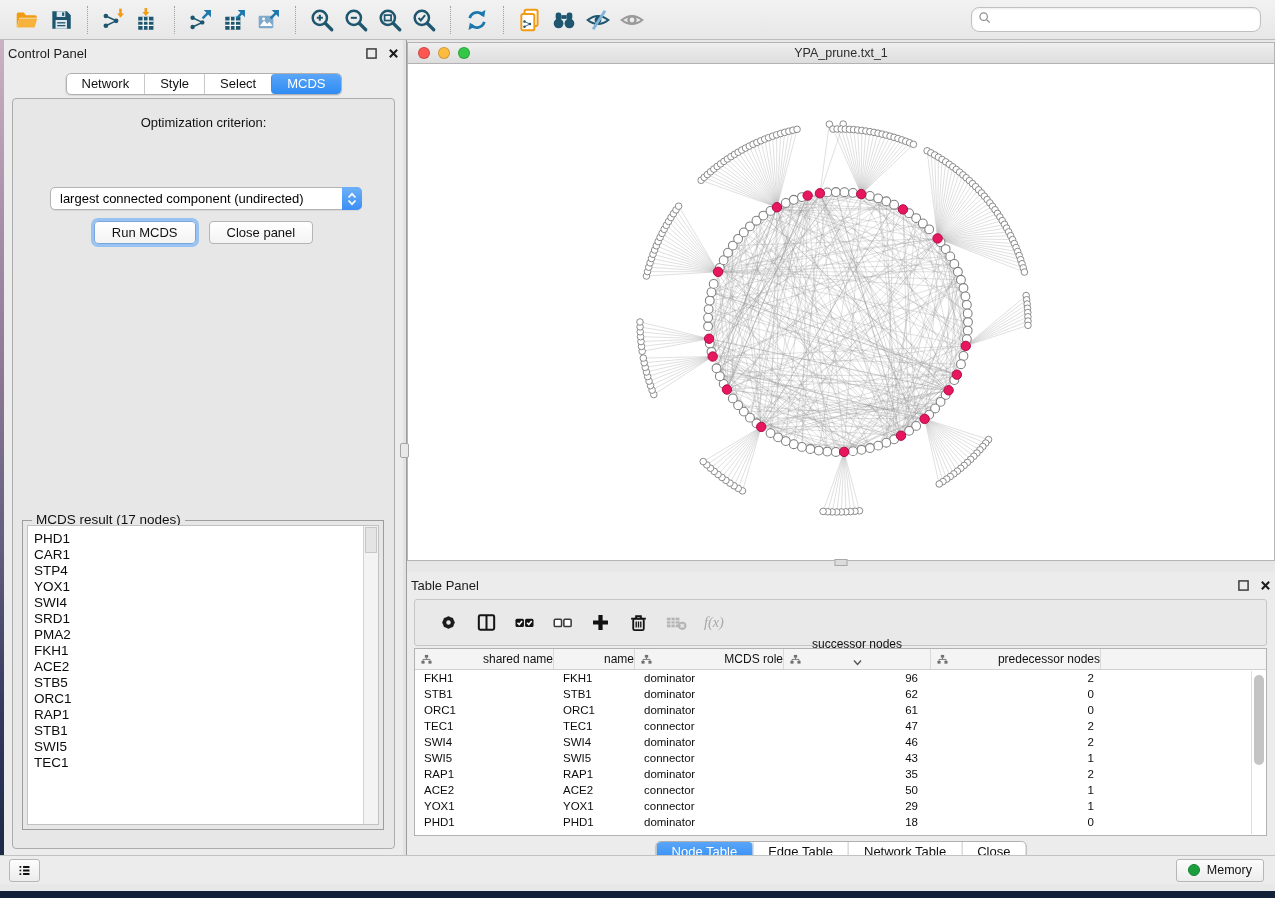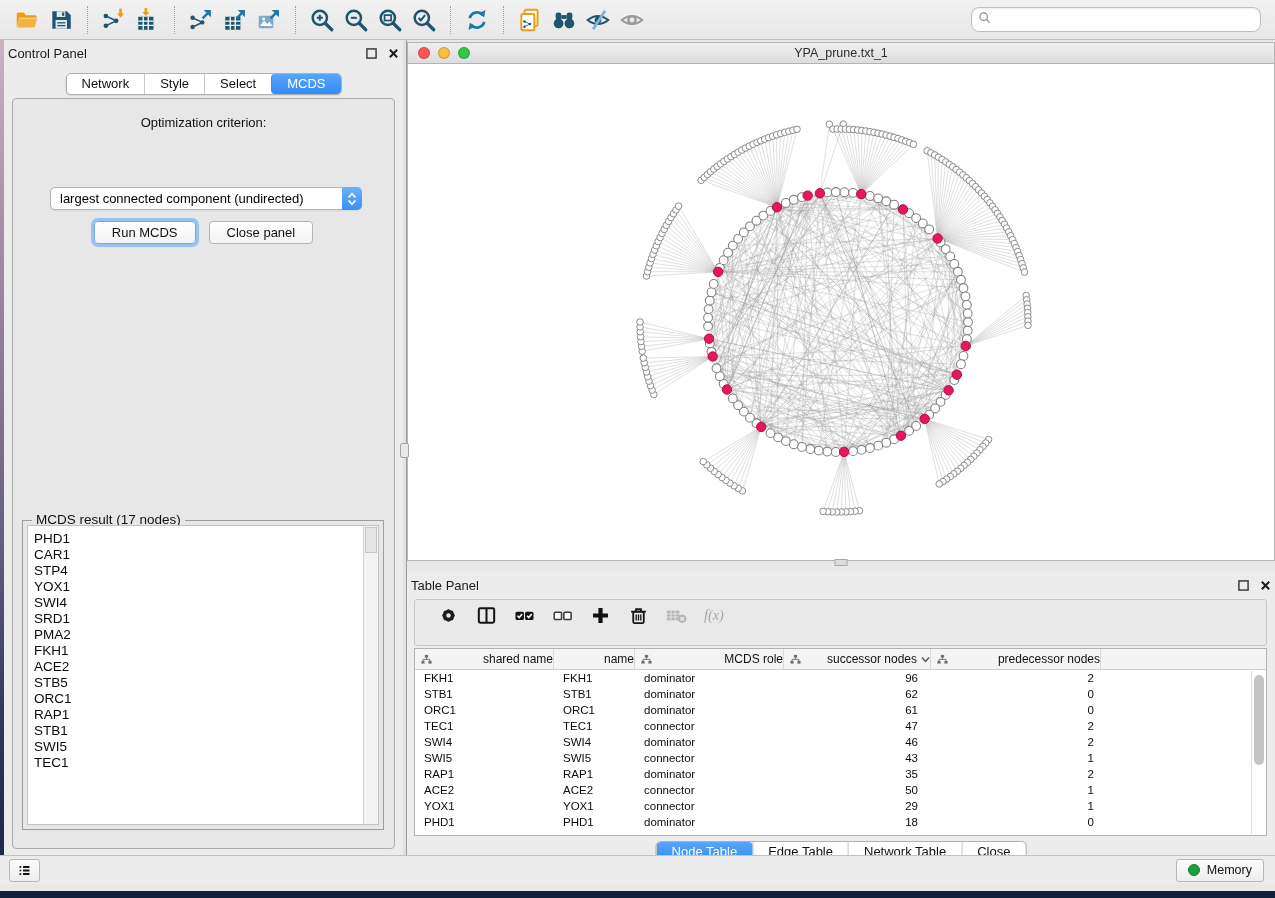--- a/index.html
+++ b/index.html
@@ -71,21 +71,21 @@
   .light { width:12px; height:12px; border-radius:50%; border:1px solid rgba(0,0,0,.18); }
   .net-title-text { position:absolute; left:0; right:0; text-align:center; font-size:12.5px; color:#2e2e2e; }
   .net-view { position:absolute; top:22px; left:0; right:0; bottom:0; background:#fff;
               border:1px solid #b6b6b6; border-top:none; }
   .net-view svg { width:100%; height:100%; display:block; }
 
   
   .tpanel { position:absolute; left:407px; right:0; top:564px; bottom:36px; background:#ececec;margin-top:8px; }
   .ttoolbar { position:absolute; left:7px; right:8px; top:27px; height:47px; background:#e9e9e9;
               border:1px solid #c6c6c6; border-radius:3px; display:flex; align-items:center; padding-left:14px; }
-  .tt-btn { width:38px; height:38px; display:flex; justify-content:center; }
+  .tt-btn { width:38px; height:38px; display:flex; align-items:center; justify-content:center; }
   .tablewrap { position:absolute; left:7px; right:8px; top:76px; height:188px; background:#fff; border:1px solid #b2b2b2; }
   .thead { display:flex; height:21px; background:#f4f4f4; border-bottom:1px solid #cfcfcf; }
   .th { position:relative; display:flex; align-items:center; justify-content:flex-end; gap:4px;
         border-right:1px solid #d9d9d9; font-size:12px; color:#111; }
   .th .colicon { position:absolute; left:6px; top:5px; }
   .trow { display:flex; height:16px; font-size:11.5px; color:#0c0c0c; align-items:center; }
   .td { overflow:hidden; white-space:nowrap; }
   .td.text { padding-left:9px; text-align:left; }
   .td.num { text-align:right; }
   .tscroll { position:absolute; top:22px; right:0; width:15px; bottom:1px; background:#fff; border-left:1px solid #dedede; }
@@ -1180,21 +1180,21 @@
             </div>
             <div class="th" style="width: 149px;">
               <span class="colicon"><svg width="11" height="11" viewBox="0 0 12 11">
                   <rect x="4.2" y="0.5" width="3.6" height="3" fill="#6f6f6f"></rect>
                   <rect x="0.5" y="7" width="3.4" height="3" fill="#6f6f6f"></rect>
                   <rect x="8.1" y="7" width="3.4" height="3" fill="#6f6f6f"></rect>
                   <path d="M6 3.5 V5.4 M2.2 7 V5.4 H9.8 V7" stroke="#6f6f6f" fill="none" stroke-width="1"></path>
                 </svg></span>
               <span>MCDS role</span>
             </div>
-            <div class="th" style="width: 147px;">
+            <div class="th" style="width: 147px; flex-direction: column;">
               <span class="colicon"><svg width="11" height="11" viewBox="0 0 12 11">
                   <rect x="4.2" y="0.5" width="3.6" height="3" fill="#6f6f6f"></rect>
                   <rect x="0.5" y="7" width="3.4" height="3" fill="#6f6f6f"></rect>
                   <rect x="8.1" y="7" width="3.4" height="3" fill="#6f6f6f"></rect>
                   <path d="M6 3.5 V5.4 M2.2 7 V5.4 H9.8 V7" stroke="#6f6f6f" fill="none" stroke-width="1"></path>
                 </svg></span>
               <span>successor nodes</span>
               <span><svg width="9" height="7" viewBox="0 0 9 7">
                   <path d="M1 1.5 L4.5 5.5 L8 1.5" fill="none" stroke="#555" stroke-width="1.4"></path>
                 </svg></span>

